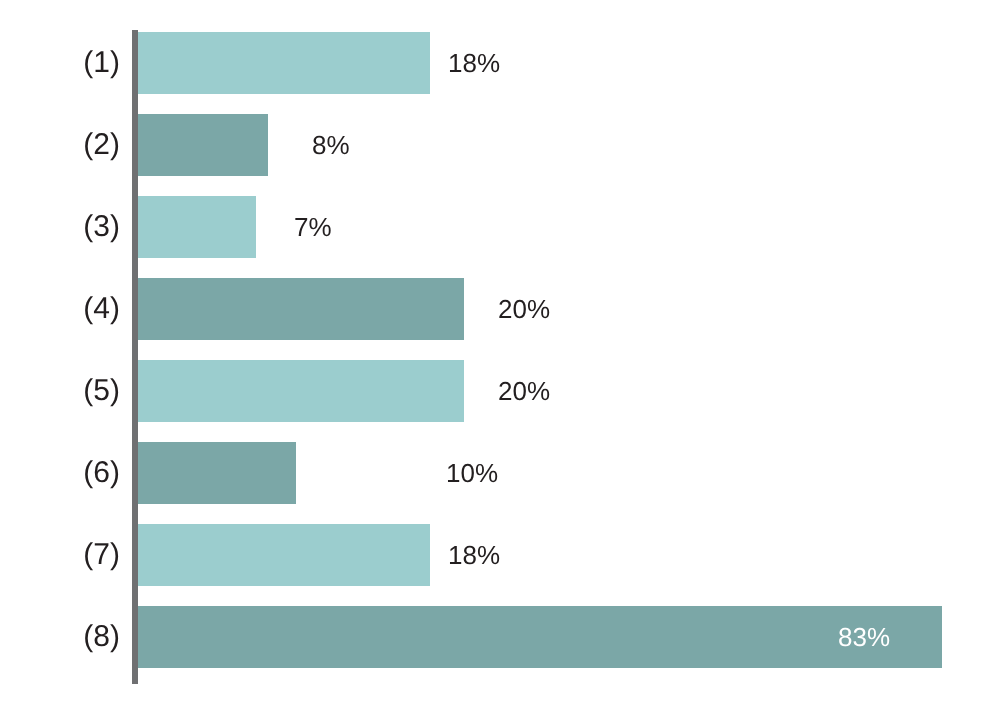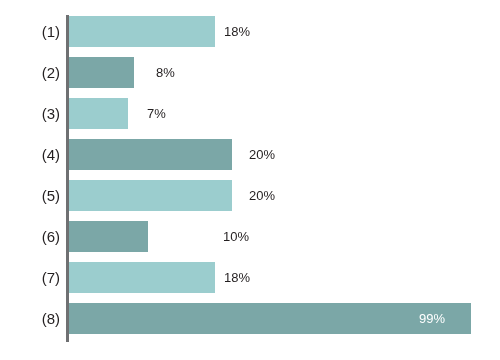--- a/index.html
+++ b/index.html
@@ -168,19 +168,19 @@
         <div class="bar-track">
           <div class="bar tone-light" style="width: 146px; background: rgb(155, 205, 206);"></div>
           <div class="value-label" style="left: 155px;">18%</div>
         </div>
       </div>
 
       <div class="bar-row">
         <div class="row-label">(8)</div>
         <div class="bar-track">
           <div class="bar tone-dark" style="width: 402px; background: rgb(123, 167, 167);"></div>
-          <div class="value-label inside" style="left: 350px;">99%</div>
+          <div class="value-label inside" style="left: 350px;">83%</div>
         </div>
       </div>
 
     </div>
   </div>
 </div>
 
 </body></html>

